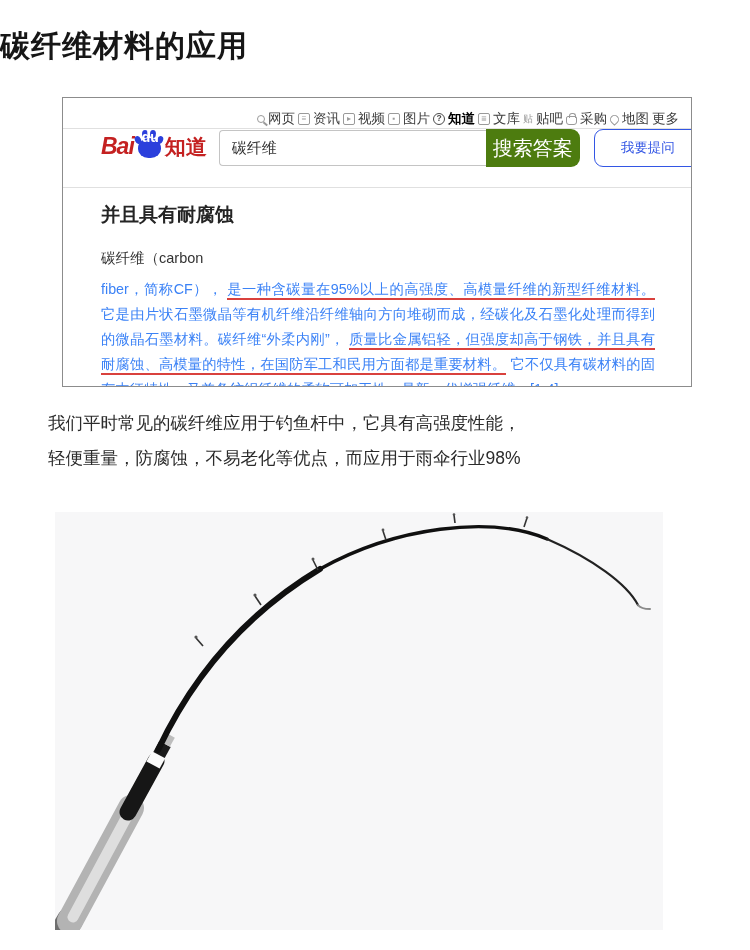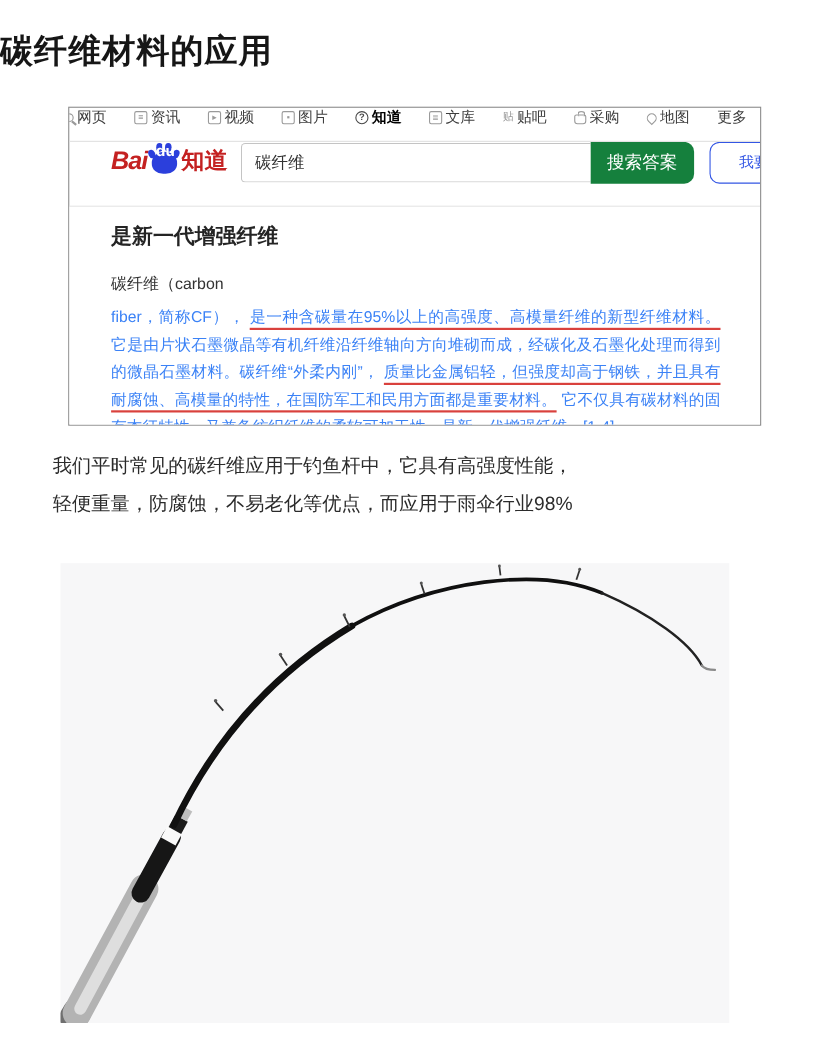--- a/index.html
+++ b/index.html
@@ -8,22 +8,22 @@
   .page { position:relative; width:750px; height:950px; background:#ffffff; overflow:hidden; }
 
   
   .page-title { position:absolute; top:26px; left:0; width:100%; text-align:left;
     font-size:30px; font-weight:700; color:#161616; letter-spacing:1px; }
 
   
   .shot { position:absolute; left:62px; top:97px; width:630px; height:290px;
     border:1px solid #8c8c8c; background:#ffffff; display:flex; flex-direction:column; overflow:hidden; }
 
-  .nav-row { height:31px; flex:0 0 31px; display:flex; align-items:flex-start; justify-content:flex-end;
-    gap:25px; padding-right:12px; border-bottom:1px solid #e0e0e0; }
+  .nav-row { height:31px; flex:0 0 31px; display:flex; align-items:flex-end; justify-content:flex-end;
+    gap:3px; padding-right:12px; border-bottom:1px solid #e0e0e0; }
   .nav-item { display:inline-flex; align-items:center; gap:3px; font-size:13.5px; color:#3d3d3d;
     text-decoration:none; cursor:pointer; white-space:nowrap; }
   .nav-item.active { font-weight:700; color:#000; }
 
   .nav-ic { display:inline-block; position:relative; color:#9a9a9a; }
   .ic-search { width:8px; height:8px; border:1.5px solid #9a9a9a; border-radius:50%; }
   .ic-search::after { content:""; position:absolute; right:-4px; bottom:-2px; width:5px; height:1.5px;
     background:#9a9a9a; transform:rotate(40deg); }
   .ic-news,.ic-video,.ic-pic,.ic-wenku { width:12px; height:12px; border:1px solid #9a9a9a;
     border-radius:2px; font-size:8px; line-height:10px; text-align:center; }
@@ -51,25 +51,25 @@
   .paw .t1 { left:0; top:7px; transform:rotate(-25deg); }
   .paw .t2 { left:7px; top:1px; }
   .paw .t3 { left:15px; top:1px; }
   .paw .t4 { left:22px; top:7px; transform:rotate(25deg); }
   .paw .pad { position:absolute; left:3px; top:9px; width:23px; height:20px; background:#2b3fdc;
     border-radius:50% 50% 45% 45%; }
   .paw .du { position:absolute; left:7px; top:0; color:#ffffff; font-size:14px; font-weight:700; }
   .logo-zhidao { font-size:21px; font-weight:700; color:#c42121; line-height:25px; }
 
   .search-bar { display:flex; align-items:center; margin-left:12px; flex:0 0 auto; }
-  .search-input { width:318px; height:36px; border:1px solid #c4c4c4; border-right:none;
+  .search-input { width:267px; height:36px; border:1px solid #c4c4c4; border-right:none;
     border-radius:4px 0 0 4px; padding:0 12px; font-size:15px; color:#333; outline:none;
     font-family:inherit; background:#fff; }
-  .search-btn { width:94px; height:38px; background:#15803d; color:#ffffff; border:none;
-    border-radius:0 9px 9px 0; font-size:16px; cursor:pointer; font-family:Liberation Mono, monospace; }
+  .search-btn { width:94px; height:38px; background:#4d7c0f; color:#ffffff; border:none;
+    border-radius:0 9px 9px 0; font-size:20px; cursor:pointer; font-family:Liberation Mono, monospace; }
   .ask-btn { width:108px; height:38px; margin-left:14px; background:#ffffff; color:#3356e4;
     border:1.5px solid #3356e4; border-radius:9px; font-size:13.5px; cursor:pointer;
     font-family:inherit; flex:0 0 auto; white-space:nowrap; }
 
   .article { flex:1; padding:14px 36px 0 38px; background:#ffffff; }
   .article-title { font-size:19px; font-weight:700; color:#242424; }
   .article-sub { margin-top:21px; font-size:14.5px; color:#333; }
   .article-text { margin-top:9px; font-size:14.3px; line-height:25px; color:#3b82f6; text-align:justify; }
   .u-red { border-bottom:2px solid #d9413d; padding-bottom:1px; }
 
@@ -158,21 +158,21 @@
         <span class="logo-zhidao">知道</span>
       </div>
       <div class="search-bar">
         <input class="search-input" type="text" readonly="" value="碳纤维" style="">
         <button class="search-btn">搜索答案</button>
       </div>
       <button class="ask-btn">我要提问</button>
     </div>
 
     <div class="article">
-      <h2 class="article-title">是新一代增强纤维</h2>
+      <h2 class="article-title">并且具有耐腐蚀</h2>
       <div class="article-sub">碳纤维（carbon</div>
       <p class="article-text">
         
           <span>fiber，简称CF），</span>
         
           <span class="u-red">是一种含碳量在95%以上的高强度、高模量纤维的新型纤维材料。</span>
         
           <span>它是由片状石墨微晶等有机纤维沿纤维轴向方向堆砌而成，经碳化及石墨化处理而得到的微晶石墨材料。碳纤维“外柔内刚”，</span>
         
           <span class="u-red">质量比金属铝轻，但强度却高于钢铁，并且具有耐腐蚀、高模量的特性，在国防军工和民用方面都是重要材料。</span>

